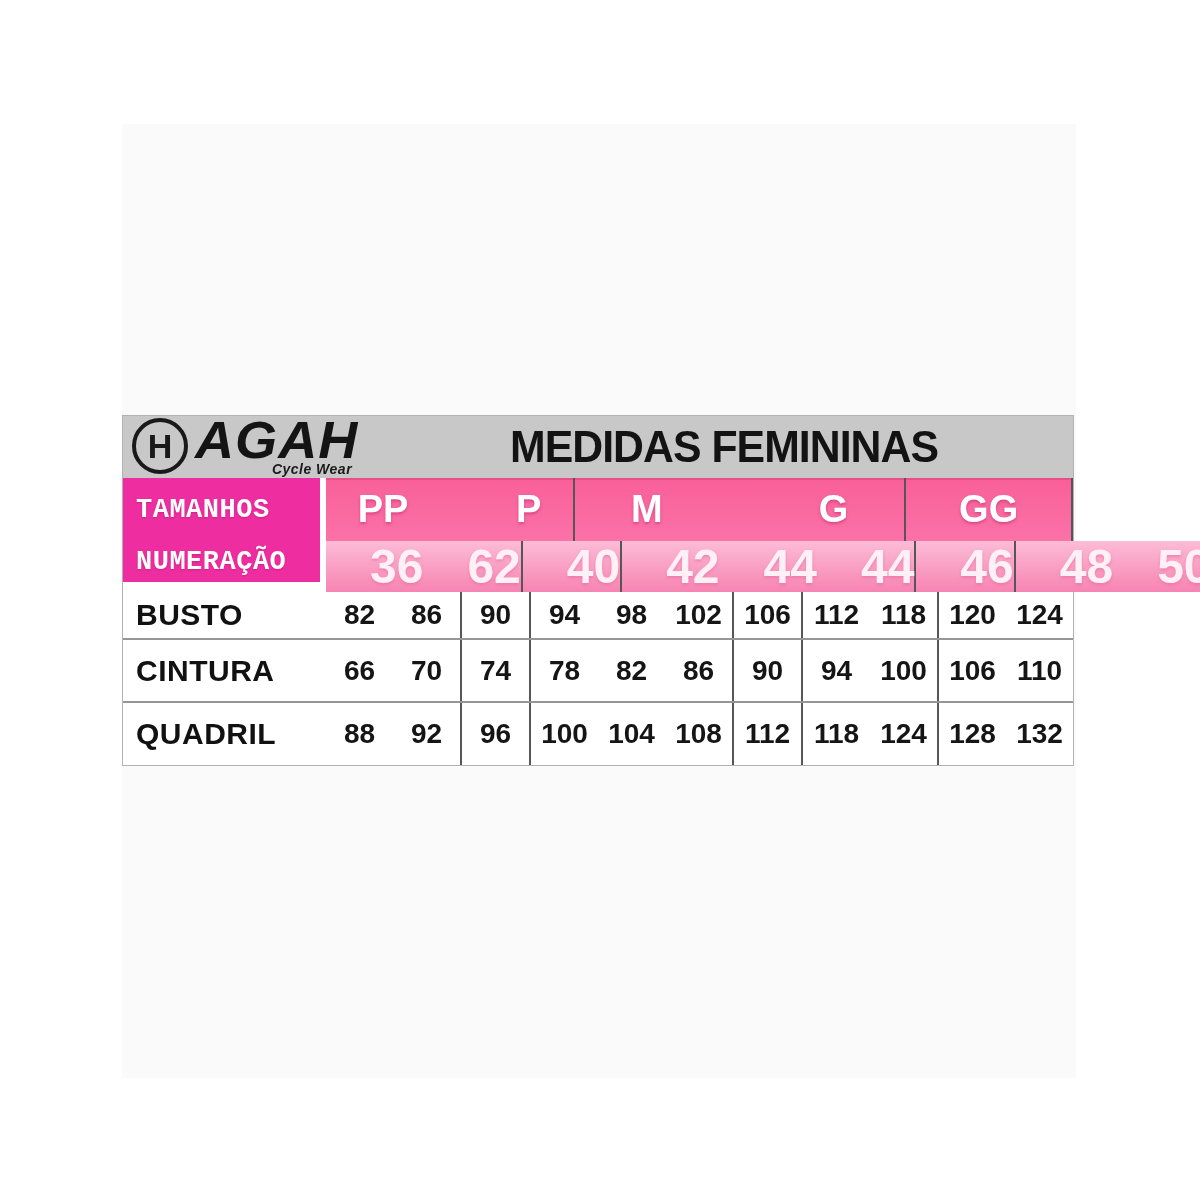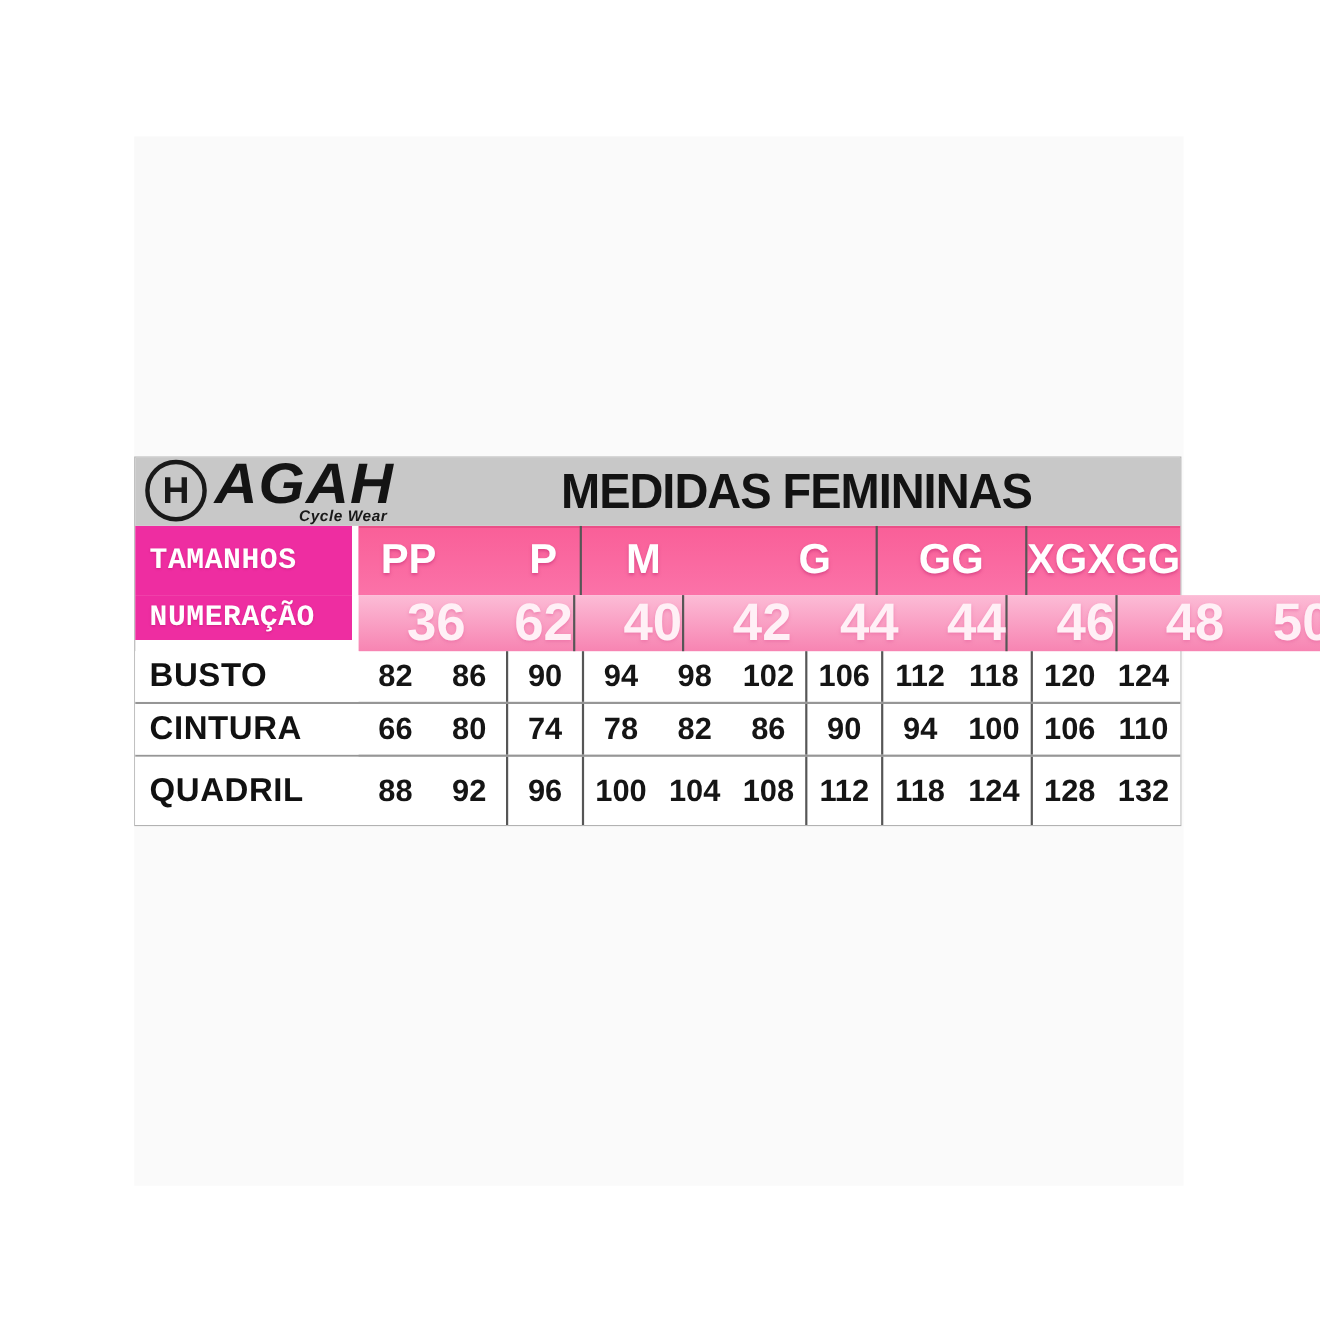--- a/index.html
+++ b/index.html
@@ -77,21 +77,21 @@
   .numbering-area { flex:1 1 auto; display:flex; background:linear-gradient(180deg,#fcbcd6 0%,#f784b2 100%); }
   .num-cell {
     flex-grow:1; flex-basis:0; display:flex; align-items:center; justify-content:center;
     color:#fff0f6; font-weight:bold; font-size:48px;
     text-shadow:0 2px 3px rgba(235,110,165,0.65);
     margin-left:44px;
   }
 
   
   .measure-row { height:46px; background:#ffffff; }
-  .measure-row.sep { border-top:2px solid #969696; height:48px; }
+  .measure-row.sep { border-top:2px solid #969696; height:63px; }
   .measure-row:last-child { height:64px; }
   .measure-row .label-cell {
     color:#111111; font-weight:bold; font-size:30px; letter-spacing:0.5px;
     background:#ffffff; border-right:6px solid transparent;
   }
   .values-area { flex:1 1 auto; display:flex; }
   .value-cell {
     flex-grow:1; flex-basis:0; display:flex; align-items:center; justify-content:center;
     color:#151515; font-weight:bold; font-size:28px;
   }
@@ -124,24 +124,20 @@
           <div class="group-cell gdiv" style="flex-grow: 3;">
             <span class="group-label">PP</span>
             <span class="group-label">P</span>
           </div>
           <div class="group-cell gdiv" style="flex-grow: 4;">
             <span class="group-label">M</span>
             <span class="group-label">G</span>
           </div>
           <div class="group-cell gdiv" style="flex-grow: 2; justify-content: center;">
             <span class="group-label">GG</span>
-          </div>
-          <div class="group-cell" style="flex-grow: 2;">
-            <span class="group-label">XG</span>
-            <span class="group-label">XGG</span>
           </div>
         </div>
     </div>
 
     <div class="row row-numbering">
       <div class="label-cell">NUMERAÇÃO</div>
       <div class="numbering-area" id="numbering-cells">
           <div class="num-cell">36</div>
           <div class="num-cell gdiv">62</div>
           <div class="num-cell gdiv">40</div>
@@ -170,21 +166,21 @@
             <div class="value-cell">112</div>
             <div class="value-cell gdiv">118</div>
             <div class="value-cell">120</div>
             <div class="value-cell">124</div>
           </div>
         </div>
         <div class="row measure-row sep">
           <div class="label-cell">CINTURA</div>
           <div class="values-area">
             <div class="value-cell">66</div>
-            <div class="value-cell gdiv">80</div>
+            <div class="value-cell gdiv">70</div>
             <div class="value-cell gdiv">74</div>
             <div class="value-cell">78</div>
             <div class="value-cell">82</div>
             <div class="value-cell gdiv">86</div>
             <div class="value-cell gdiv">90</div>
             <div class="value-cell">94</div>
             <div class="value-cell gdiv">100</div>
             <div class="value-cell">106</div>
             <div class="value-cell">110</div>
           </div>

